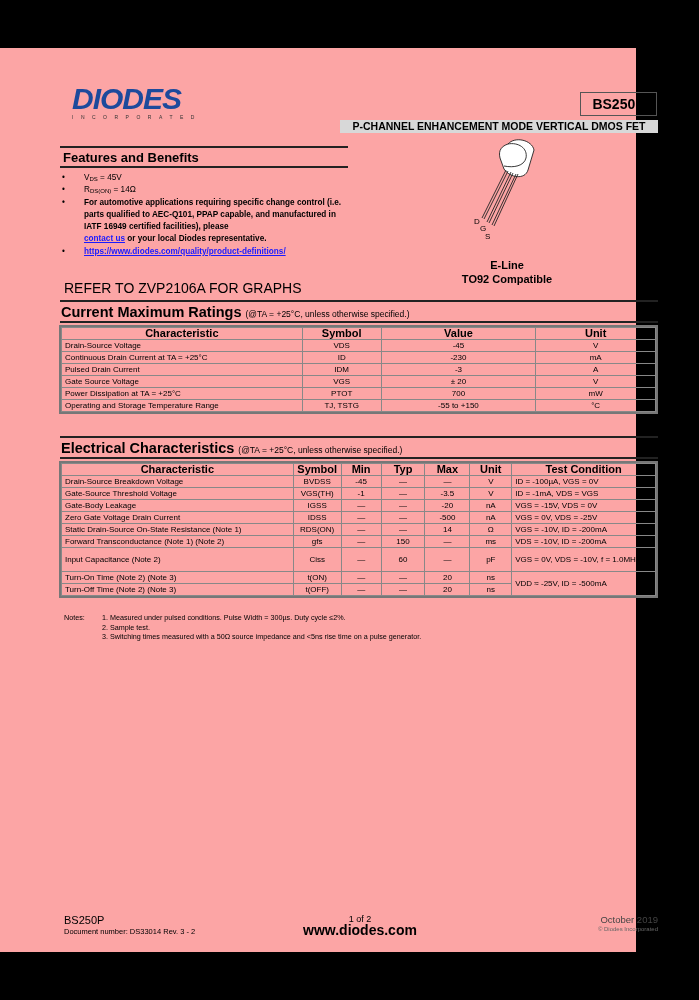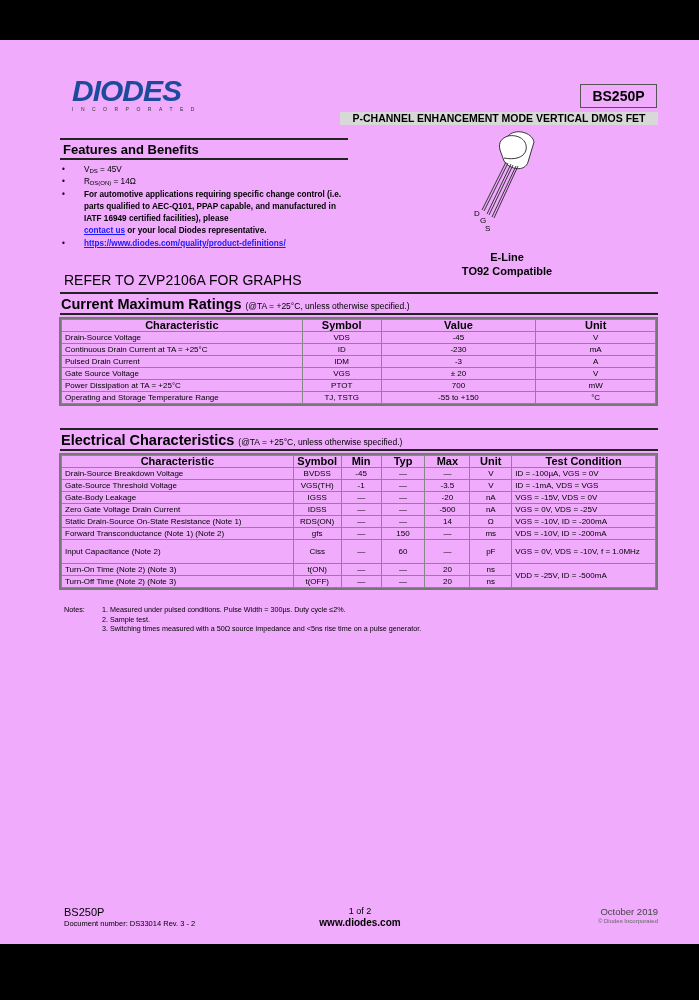--- a/index.html
+++ b/index.html
@@ -1,17 +1,17 @@
 <!DOCTYPE html>
 <html><head>
 <meta charset="utf-8">
 <style>
   html, body { margin: 0; padding: 0; }
   body { width: 699px; height: 1000px; background: #000; position: relative; overflow: hidden; font-family: "Liberation Sans", sans-serif; color: #000; }
-  .page { position: absolute; left: 0; top: 40px; width: 699px; height: 904px; background: #f0abfc; }
+  .page { position: absolute; left: 0; top: 48px; width: 636px; height: 904px; background: #fca5a5; }
   .abs { position: absolute; }
   .logo { left: 72px; top: 38px; width: 125px; height: 34px; }
   .logo-text { font-family: "Liberation Sans", sans-serif; font-weight: bold; font-size: 30px; color: #1d4a9c; letter-spacing: -1px; font-style: italic; line-height: 26px; }
   .logo-sub { font-size: 5px; letter-spacing: 7.5px; color: #333; margin-top: 2px; }
   .partbox { left: 580px; top: 44px; width: 75px; height: 22px; border: 1px solid #555; font-weight: bold; font-size: 14px; text-align: center; line-height: 22px; }
   .subtitle { left: 340px; top: 72px; width: 318px; background: #d8d8d8; font-weight: bold; font-size: 10.5px; line-height: 13px; text-align: center; white-space: nowrap; }
   .rule { position: absolute; height: 2px; background: #222; }
   .h2 { font-weight: bold; font-size: 13px; white-space: nowrap; }
   .h2big { font-weight: bold; font-size: 14.5px; white-space: nowrap; }
   .h2 .cond, .h2big .cond { font-weight: normal; font-size: 8.5px; }
@@ -27,21 +27,21 @@
   table.t th { font-weight: bold; text-align: center; font-size: 11px; }
   table.t td.c { text-align: center; }
   table.t { outline: 2px solid #777; }
   sub { font-size: 6px; vertical-align: -1px; line-height: 0; }
   .notes { left: 64px; top: 565px; font-size: 7.2px; line-height: 9.5px; }
   .notes .lbl { display: inline-block; width: 38px; }
   .notes .ind { padding-left: 38px; }
   .foot-l { left: 64px; top: 866px; font-size: 11px; }
   .foot-l2 { left: 64px; top: 879px; font-size: 7.5px; }
   .foot-c { left: 300px; top: 866px; width: 120px; text-align: center; font-size: 9px; line-height: 11px; }
-  .foot-c b { font-size: 10px; margin-top: 48px; }
+  .foot-c b { font-size: 14px; margin-top: 48px; }
   .foot-r { left: 545px; top: 866px; width: 113px; text-align: right; font-size: 9.5px; color: #444; }
   .foot-r2 { left: 545px; top: 878px; width: 113px; text-align: right; font-size: 6px; color: #666; }
 </style>
 </head>
 <body>
 
 <div class="page">
 
   <div class="abs logo">
     <div class="logo-text">DIODES</div>

